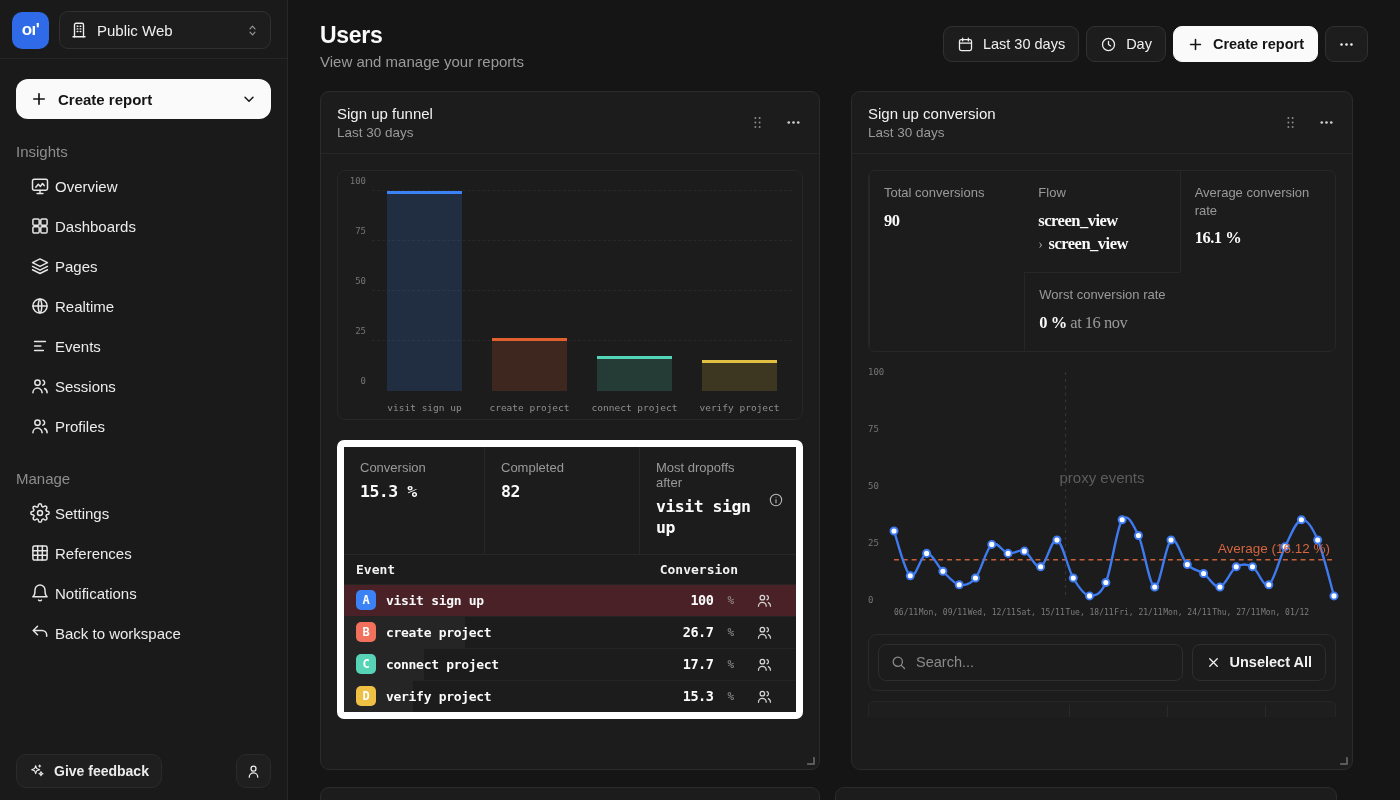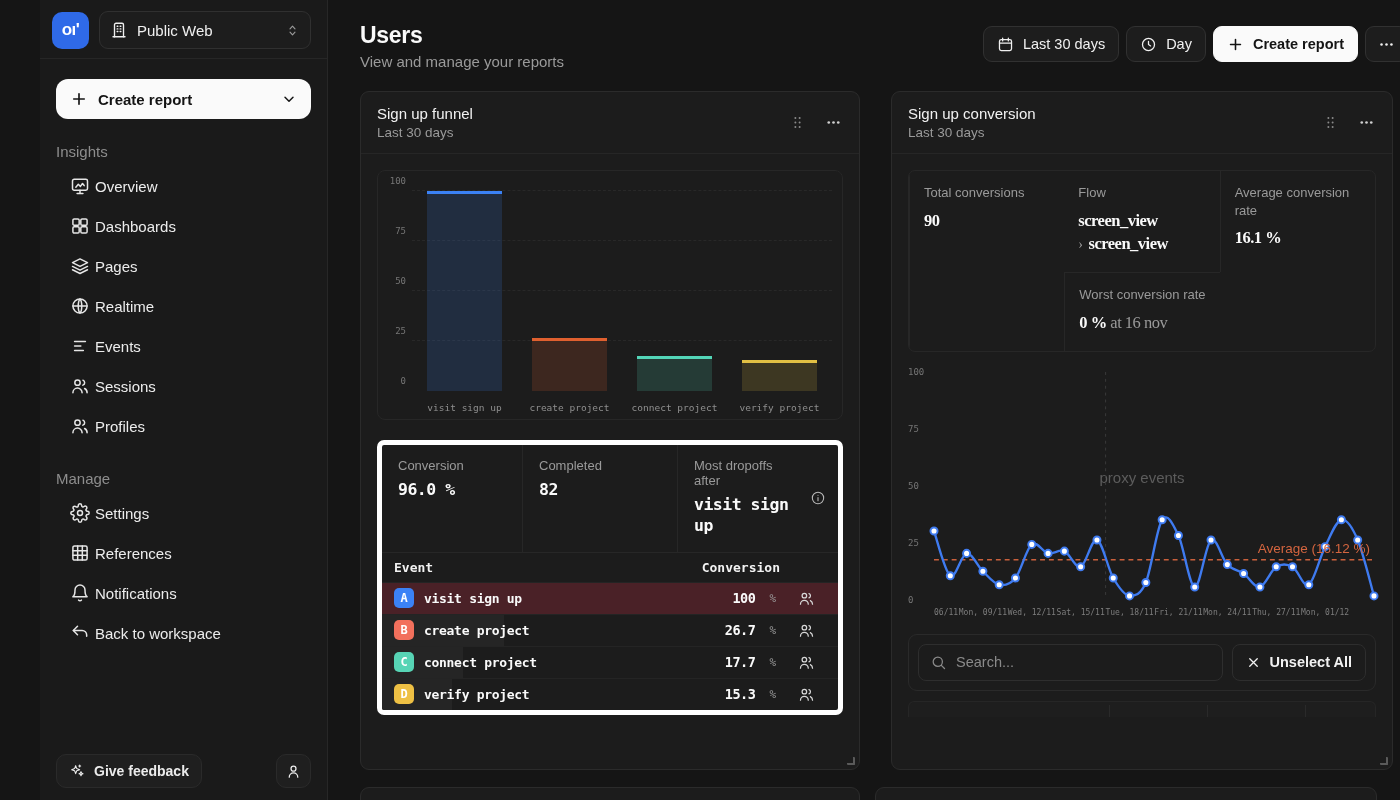--- a/index.html
+++ b/index.html
@@ -7,21 +7,21 @@
   body {
     font-family: "Liberation Sans", "DejaVu Sans", sans-serif;
     background:#151515; color:#ececec; display:flex;
     -webkit-font-smoothing:antialiased;
   }
   .mono { font-family:"DejaVu Sans Mono","Liberation Mono",monospace; }
   svg.ic { display:block; stroke:currentColor; fill:none; stroke-width:1.8; stroke-linecap:round; stroke-linejoin:round; }
 
   
   .sidebar { width:288px; min-width:288px; background:#1a1a1a; border-right:1px solid #272727;
-             display:flex; flex-direction:column; position:relative;margin-left:40px; }
+             display:flex; flex-direction:column; position:relative; }
   .ws-row { display:flex; align-items:center; gap:10px; padding:11px 16px 9px 12px; }
   .logo { width:37px; height:37px; border-radius:10px; background:#2f6ae8; color:#fff;
           display:flex; align-items:center; justify-content:center; font-weight:700; font-size:17px;
           letter-spacing:-0.5px; }
   .ws-select { flex:1; height:38px; background:#1d1d1d; border:1px solid #303030; border-radius:9px;
                display:flex; align-items:center; gap:9px; padding:0 10px; color:#f0f0f0; font-size:15px;
                cursor:pointer; }
   .ws-select .grow { flex:1; text-align:left; }
   .sb-divider { border-bottom:1px solid #262626; }
   .create-btn { margin:20px 16px 0 16px; height:40px; background:#fafafa; color:#141414; border:none;
@@ -75,21 +75,21 @@
   .fc-grid { position:absolute; left:0; right:0; border-top:1px dashed #282828; }
   .fc-ylab { position:absolute; right:calc(100% + 6px); transform:translateY(-50%);
              font-size:9px; color:#757575; }
   .fc-cols { position:absolute; inset:0; display:flex; align-items:flex-end; }
   .fc-col { flex:1; display:flex; justify-content:center; align-items:flex-end; height:100%; }
   .fc-bar { width:72%; border-top-width:3px; border-top-style:solid; }
   .fc-xlabs { position:absolute; left:34px; right:10px; bottom:6px; display:flex; }
   .fc-xlab { flex:1; text-align:center; font-size:9.5px; color:#8f8f8f; }
 
   
-  .fstats-table { border:5px solid #ffffff; border-radius:7px; overflow:hidden; }
+  .fstats-table { border:7px solid #ffffff; border-radius:7px; overflow:hidden; }
   .fstats { display:grid; grid-template-columns:140px 155px 1fr; }
   .fstat { padding:13px 16px 15px 16px; position:relative; }
   .fstat + .fstat { border-left:1px solid #272727; }
   .fstat-label { font-size:13px; color:#9a9a9a; }
   .fstat-value { font-family:"DejaVu Sans Mono","Liberation Mono",monospace; font-weight:700;
                  font-size:16.5px; color:#fafafa; margin-top:6px; letter-spacing:-0.5px; line-height:1.3; }
   .fstat .info { position:absolute; right:12px; top:50%; transform:translateY(-50%);
                  width:16px; height:16px; color:#b9b9b9; }
   .fstat.dropoffs { padding-right:36px; }
   .etable-head { display:flex; align-items:center; border-top:1px solid #272727; height:30px;
@@ -433,21 +433,21 @@
               <div class="fc-xlab mono">create project</div>
               <div class="fc-xlab mono">connect project</div>
               <div class="fc-xlab mono">verify project</div>
             </div>
           </div>
 
         <div class="fstats-table">
           <div class="fstats">
             <div class="fstat">
               <div class="fstat-label">Conversion</div>
-              <div class="fstat-value">96.0 %</div>
+              <div class="fstat-value">15.3 %</div>
             </div>
             <div class="fstat">
               <div class="fstat-label">Completed</div>
               <div class="fstat-value">82</div>
             </div>
             <div class="fstat dropoffs">
               <div class="fstat-label">Most dropoffs after</div>
               <div class="fstat-value" style="max-width:110px;">visit sign up</div>
               <span class="info">
                 <svg class="ic" viewBox="0 0 24 24" style="stroke-width:1.6;">

